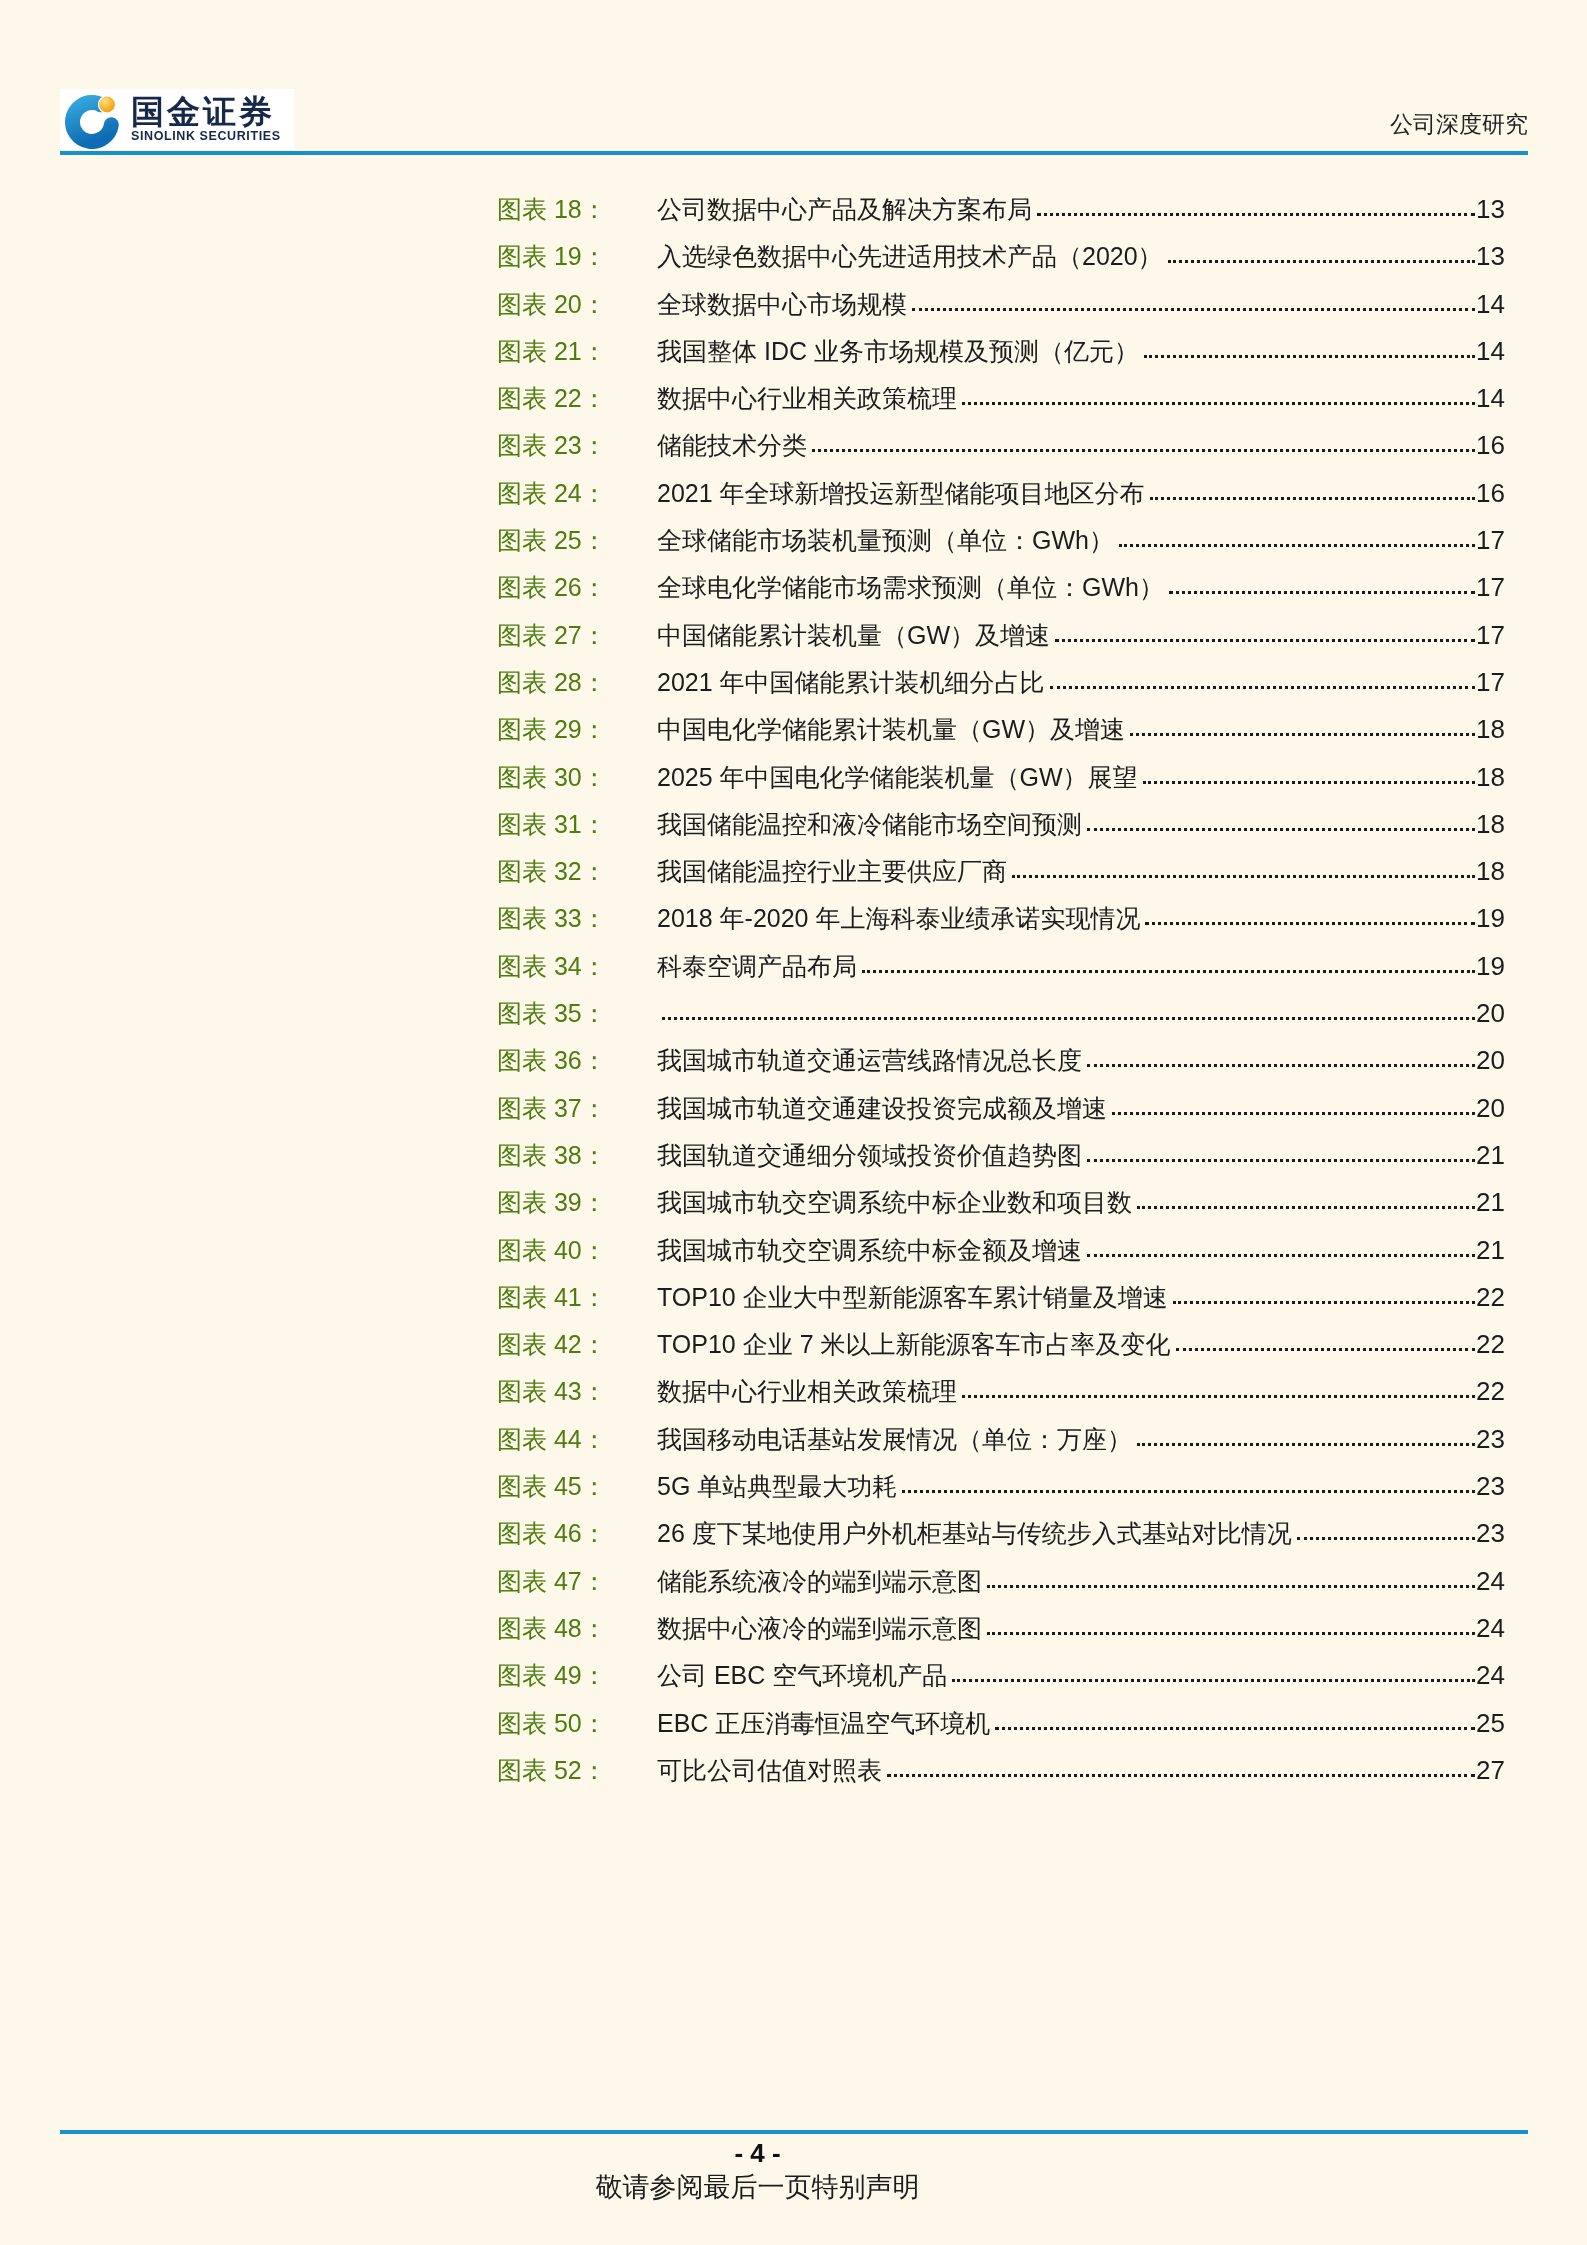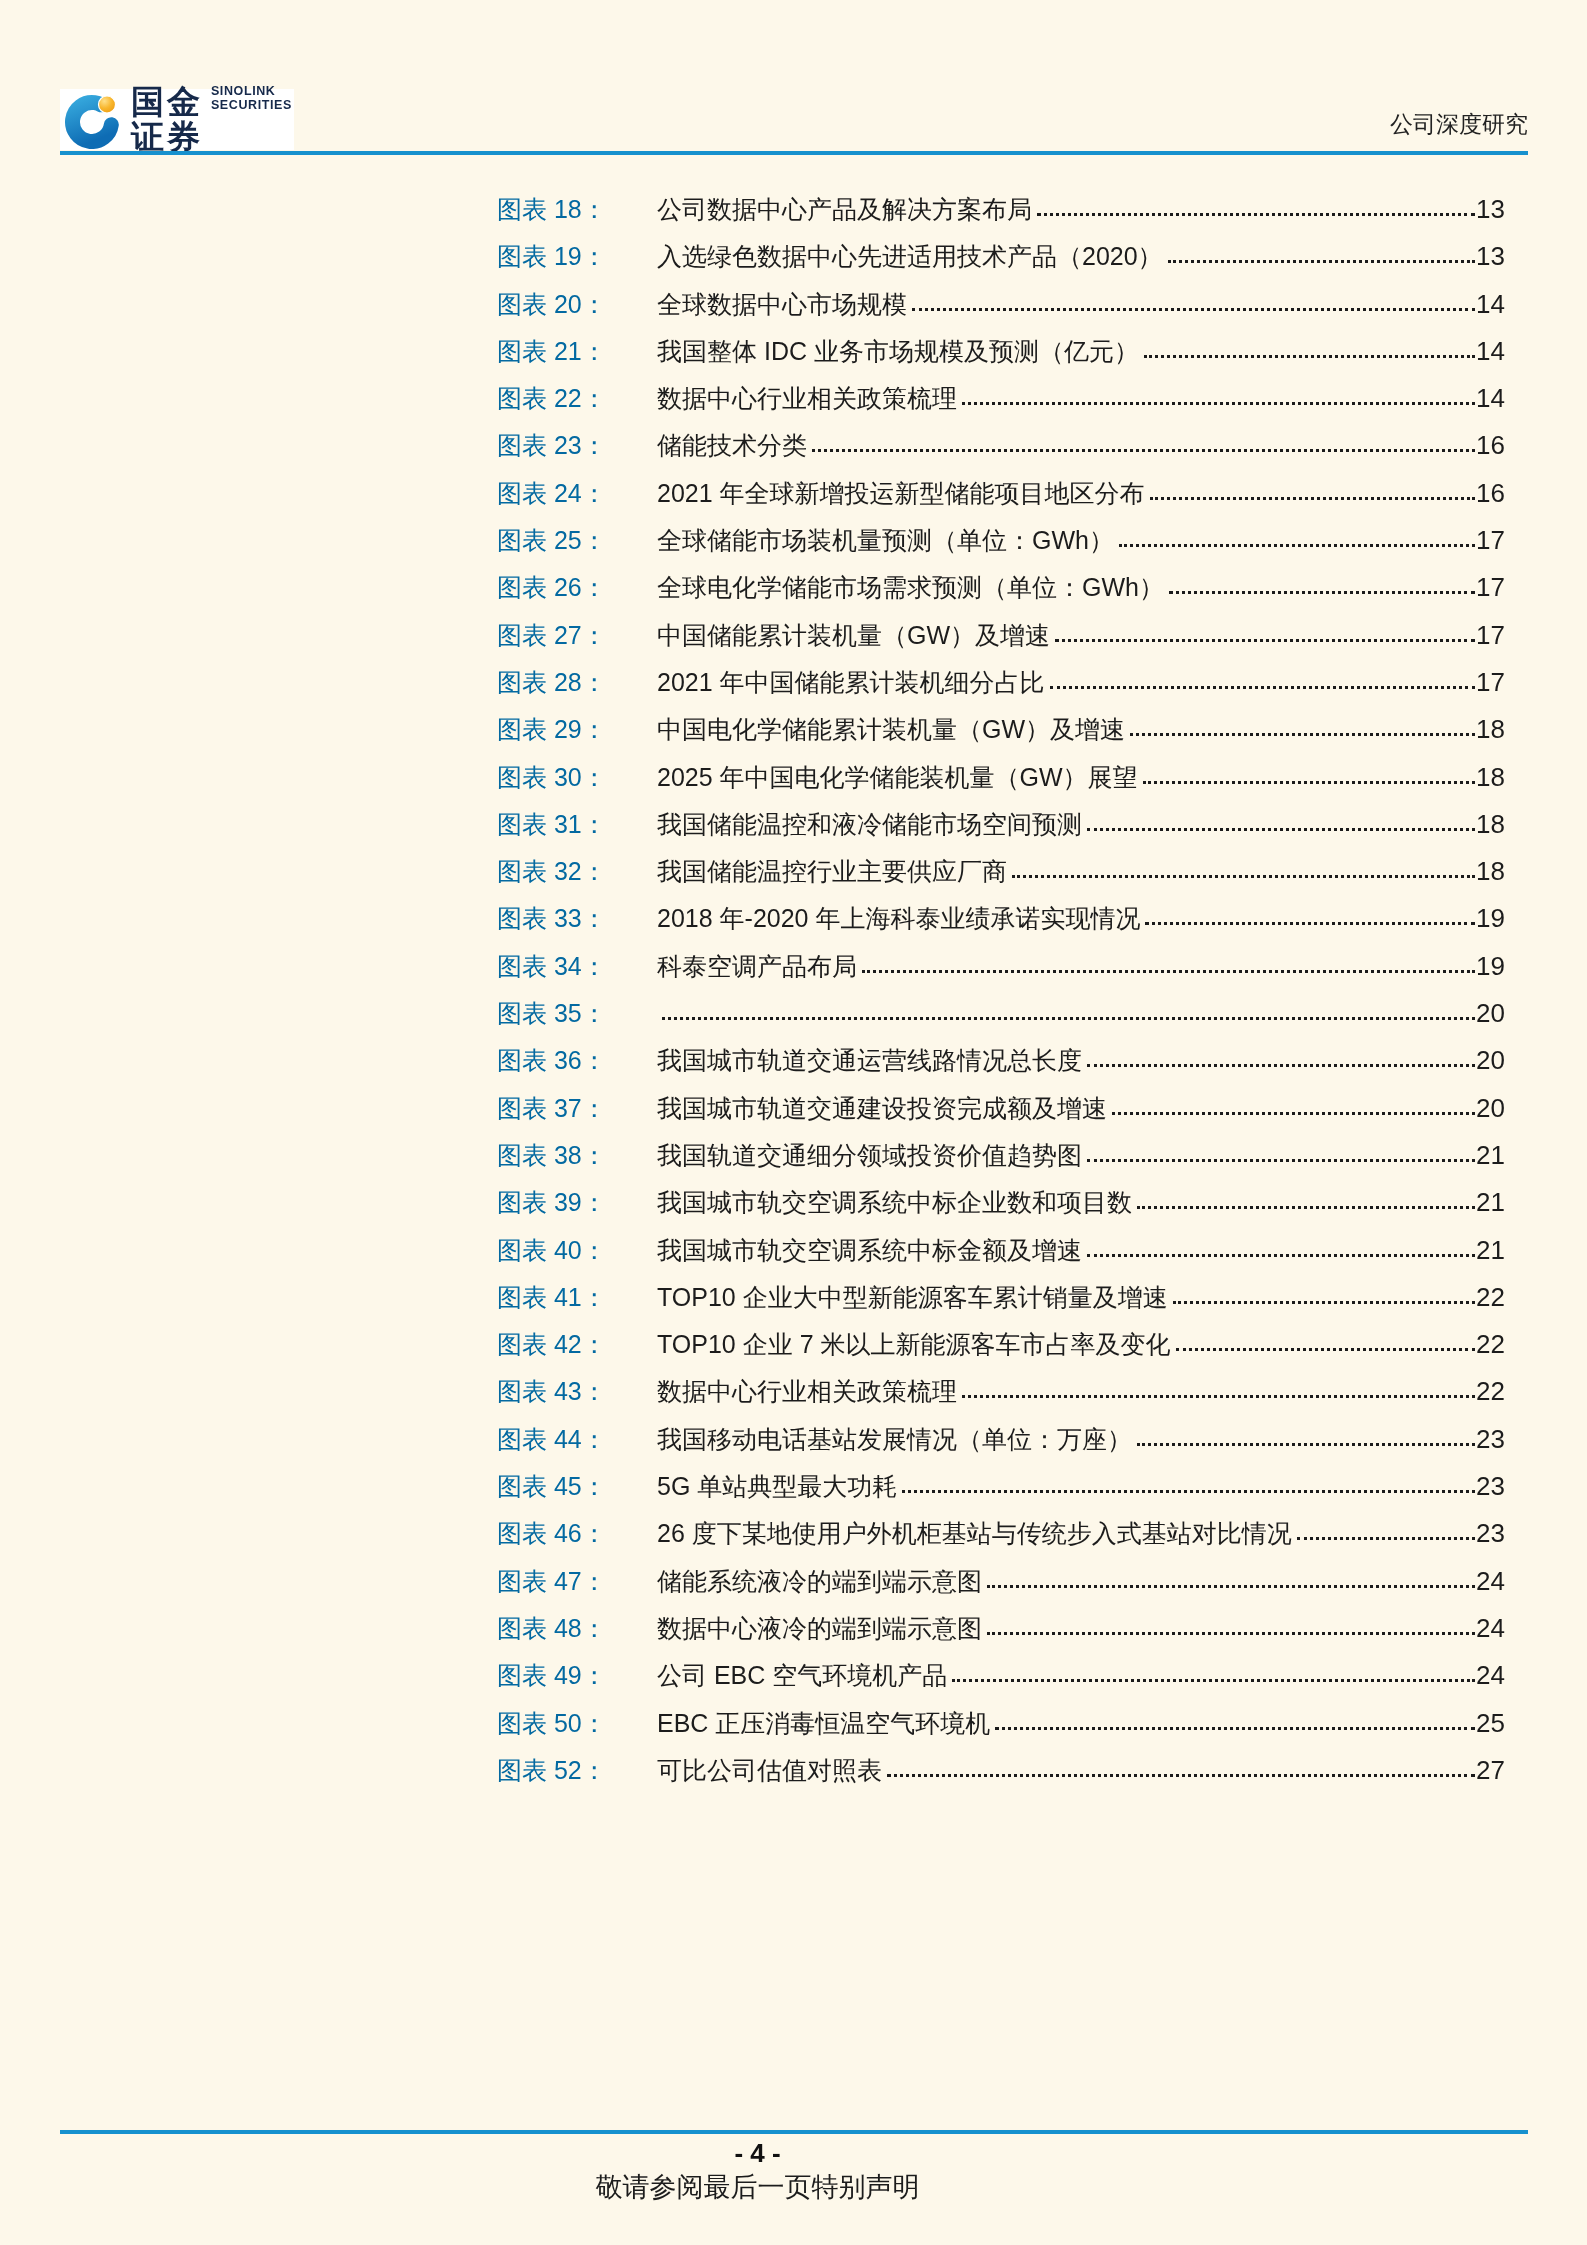--- a/index.html
+++ b/index.html
@@ -20,21 +20,21 @@
     left: 60px; top: 89px;
     width: 234px; height: 61px;
     background: #ffffff;
     display: flex;
     align-items: center;
     gap: 9px;
     padding-left: 4px;
     box-sizing: border-box;
   }
   .logo-mark { flex: none; width: 58px; height: 58px; }
-  .logo-text-col { display: flex; flex-direction: row; justify-content: center; }
+  .logo-text-col { display: flex; flex-direction: column; justify-content: center; }
   .logo-cn {
     font-size: 33px;
     font-weight: bold;
     color: #16294a;
     letter-spacing: 3px;
     line-height: 1.05;
     font-family: "Liberation Sans", sans-serif;
   }
   .logo-en {
     font-size: 12.5px;
@@ -69,21 +69,21 @@
     display: flex;
     align-items: baseline;
     height: 47.3px;
     overflow: hidden;
   }
   .toc-row > span { line-height: 47.3px; white-space: nowrap; }
   .toc-label {
     flex: none;
     width: 160px;
     font-size: 25px;
-    color: #0369a1;
+    color: #4d7c0f;
   }
   .toc-title {
     flex: none;
     font-size: 25px;
     color: #1c1c1c;
   }
   .toc-dots {
     flex: 1 1 auto;
     min-width: 12px;
     border-bottom: 3.3px dotted #1b1b1b;

